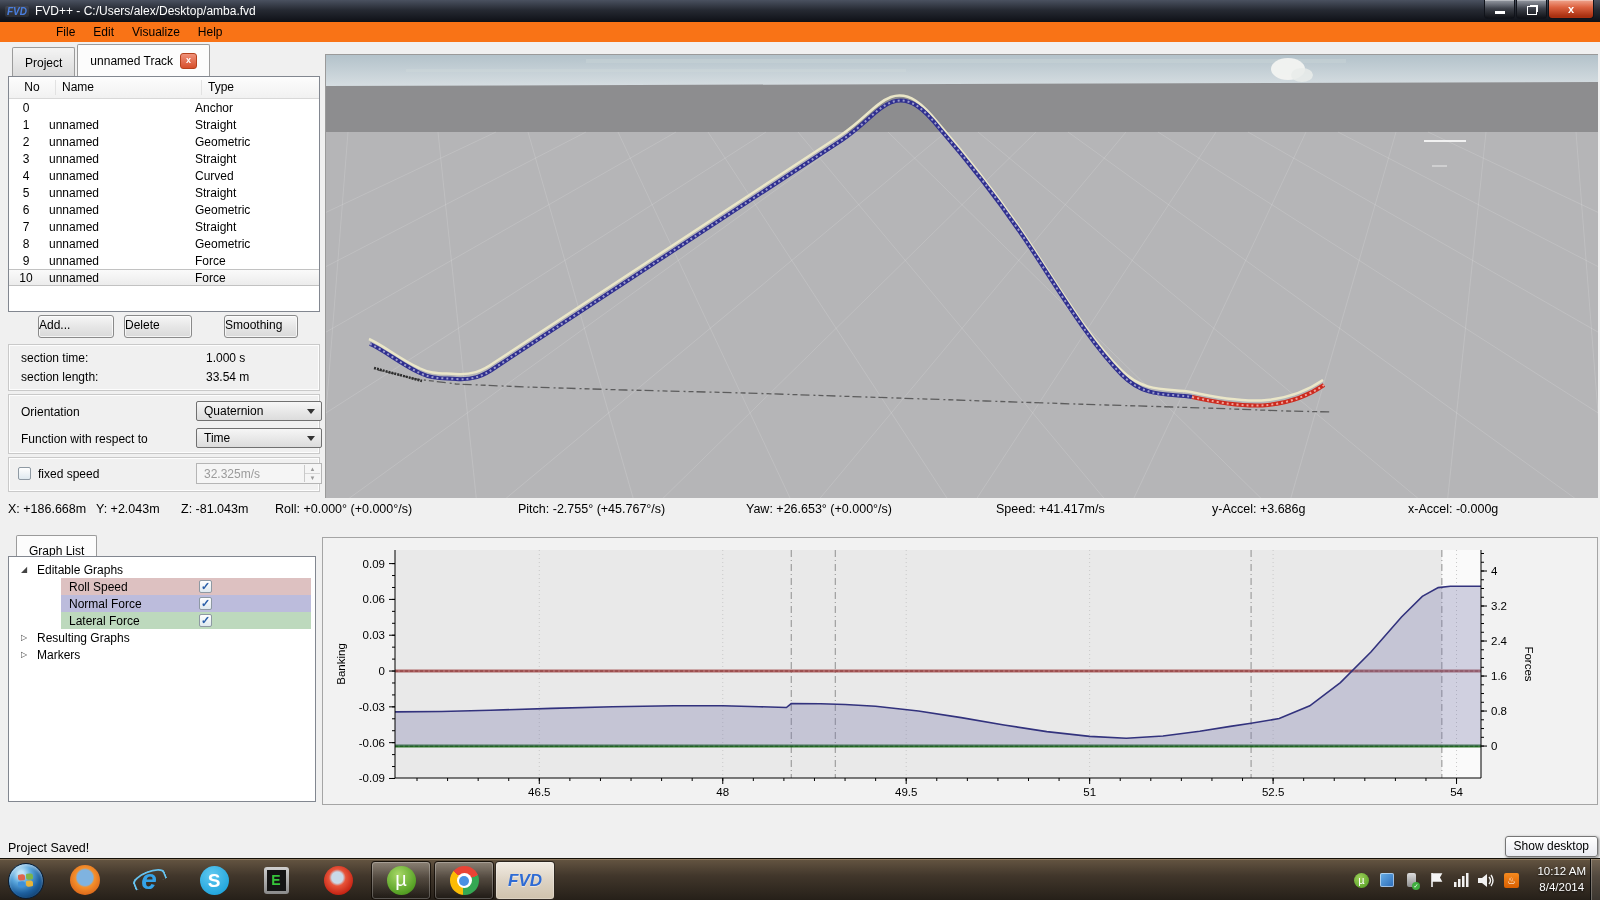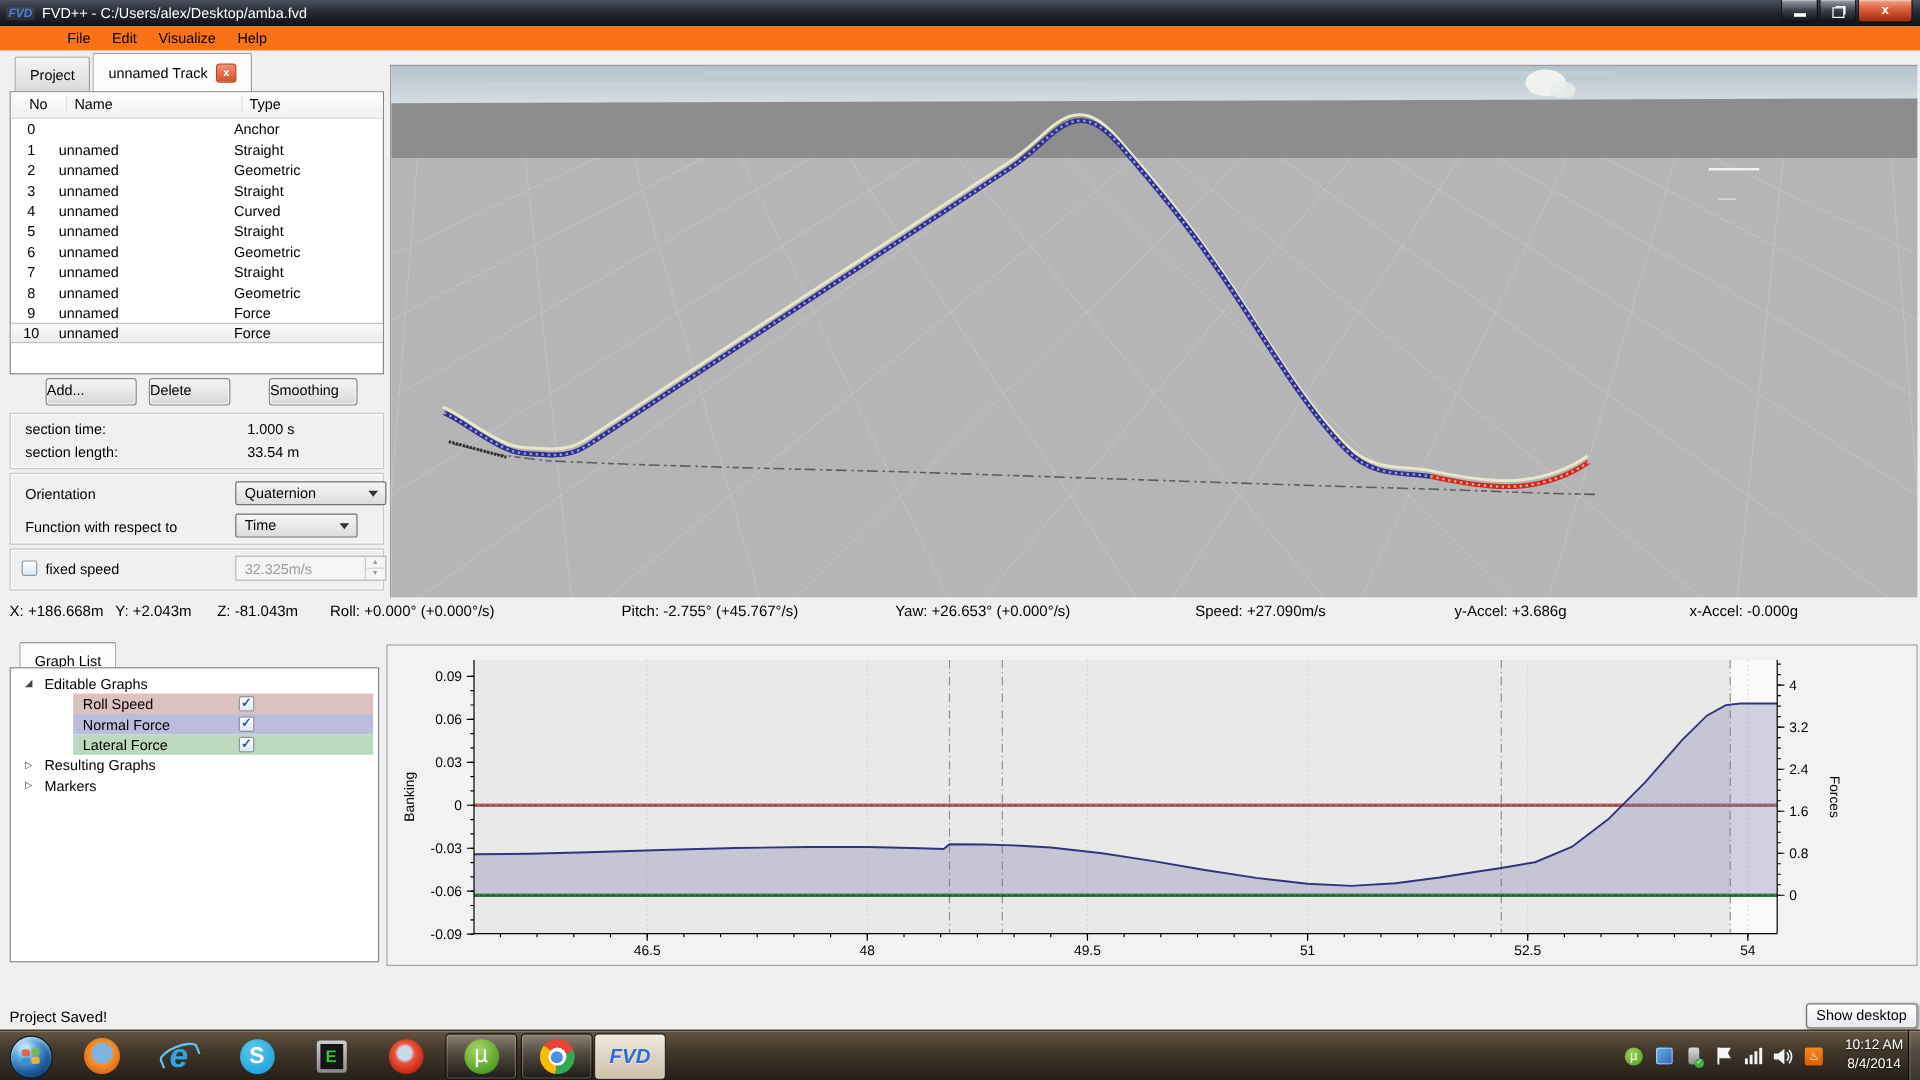--- a/index.html
+++ b/index.html
@@ -216,21 +216,21 @@
   <span class="abs" style="left:197px;top:25px;">33.54 m</span>
 </div>
 
 <div class="group-box" style="left:8px;top:394px;width:310px;height:58px;">
   <span class="abs" style="left:12px;top:10px;">Orientation</span>
   <div class="combo" style="left:187px;top:6px;width:126px;">
     <span>Quaternion</span>
     <span class="arrow"></span>
   </div>
   <span class="abs" style="left:12px;top:37px;">Function with respect to</span>
-  <div class="combo" style="left:187px;top:33px;width:102px;">
+  <div class="combo" style="left:187px;top:33px;width:126px;">
     <span>Time</span>
     <span class="arrow"></span>
   </div>
 </div>
 
 <div class="group-box" style="left:8px;top:457px;width:310px;height:33px;">
   <div class="checkbox" style="left:9px;top:9px;"></div>
   <span class="abs" style="left:29px;top:9px;">fixed speed</span>
   <div class="spinbox" style="left:187px;top:5px;width:126px;">
     <span>32.325m/s</span>
@@ -300,21 +300,21 @@
     </svg>
 </div>
 
 <div class="telemetry-row" id="telemetry">
     <span style="left: 8px;">X: +186.668m</span>
     <span style="left: 96px;">Y: +2.043m</span>
     <span style="left: 181px;">Z: -81.043m</span>
     <span style="left: 275px;">Roll: +0.000° (+0.000°/s)</span>
     <span style="left: 518px;">Pitch: -2.755° (+45.767°/s)</span>
     <span style="left: 746px;">Yaw: +26.653° (+0.000°/s)</span>
-    <span style="left: 996px;">Speed: +27.090m/s</span>
+    <span style="left: 996px;">Speed: +41.417m/s</span>
     <span style="left: 1212px;">y-Accel: +3.686g</span>
     <span style="left: 1408px;">x-Accel: -0.000g</span>
   </div>
 
 <div class="abs" style="left:16px;top:535px;">
   <div class="tab active" style="height:21px;">
       <span>Graph List</span>
     </div>
 </div>
 <div class="abs glist-frame" id="tree">

